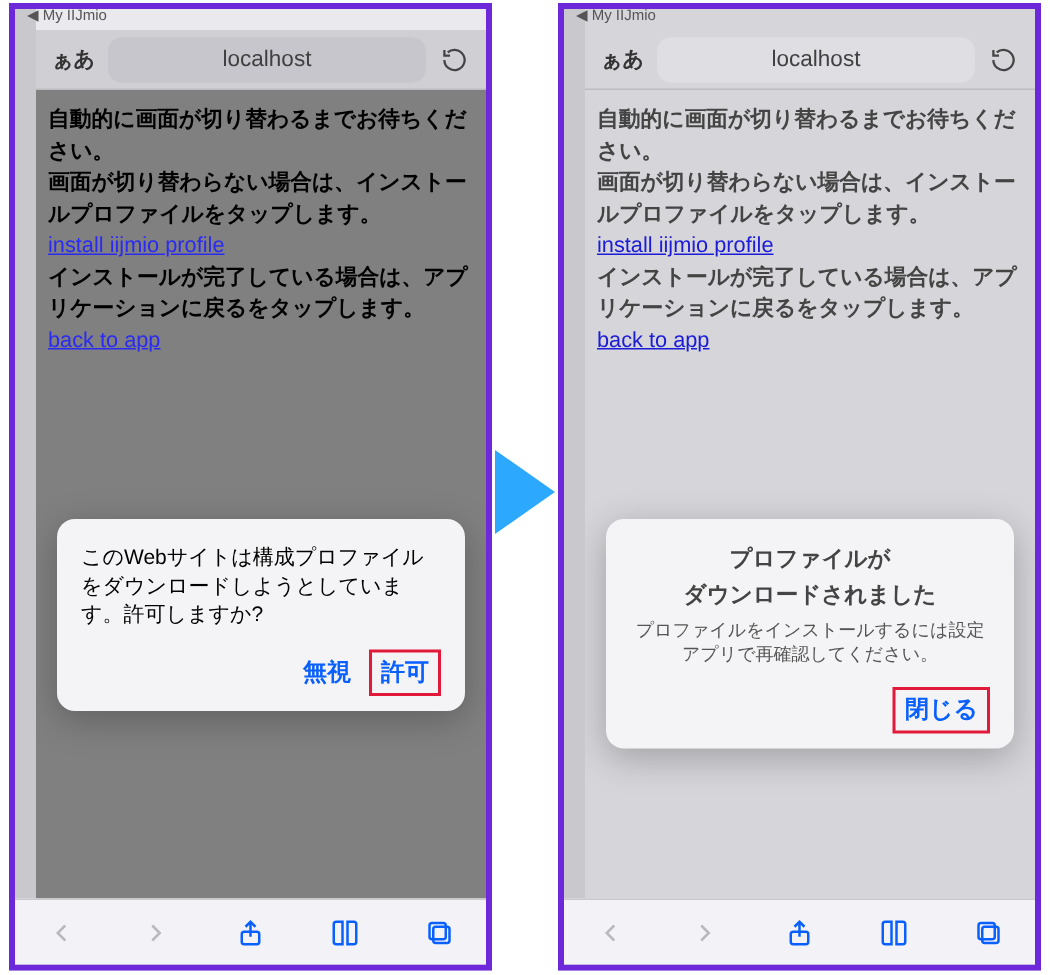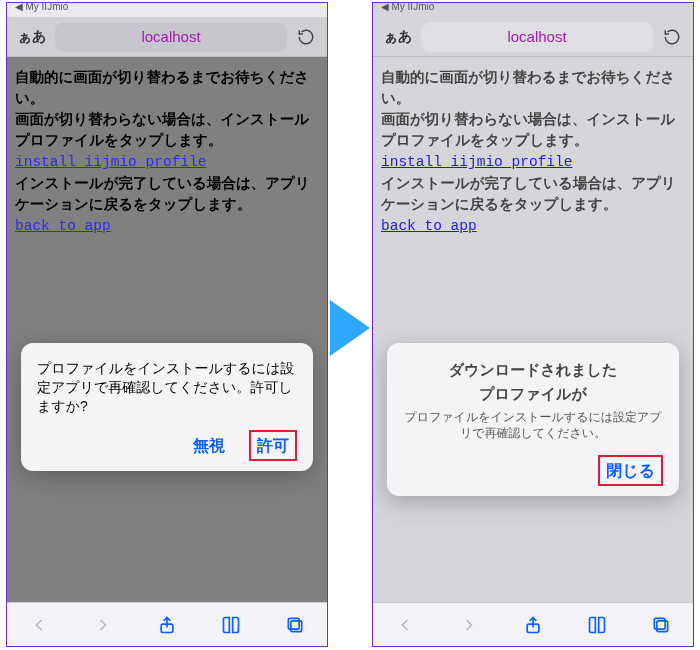--- a/index.html
+++ b/index.html
@@ -6,23 +6,24 @@
   body {
     width: 700px; height: 650px;
     background: #fff;
     font-family: -apple-system, "Hiragino Sans", sans-serif;
     position: relative;
     overflow: hidden;
   }
   .phone {
     position: absolute;
     width: 322px; height: 645px;
-    border: 1px solid #6d28d9;
+    border: 4px solid #6d28d9;
     background: #c9c8cd;
     top: 2px;
+    padding-left: 14px;
   }
   .phone.left  { left: 6px; }
   .phone.right { left: 372px; }
   .phone.right .content,
   .phone.right .addrbar,
   .phone.right .status-bar { background: #d6d6da; }
   .phone.left  .content { background: #808080; color: #000; }
   .phone.left  .content .ptext { color: #000; }
   .status-bar {
     height: 14px;
@@ -43,38 +44,38 @@
   .aa-btn {
     width: 34px; height: 26px;
     display: flex; align-items: center; justify-content: center;
     font-size: 14px; font-weight: 600; color: #333;
   }
   .url-pill {
     flex: 1; height: 30px;
     background: #dedee3;
     border-radius: 9px;
     display: flex; align-items: center; justify-content: center;
-    font-size: 15px; color: #a21caf;
+    font-size: 15px; color: #404040;
   }
   .phone.left .url-pill { background: #c6c6cc; }
   .refresh-btn {
     width: 26px; height: 26px;
     display:flex;align-items:center;justify-content:center;
   }
   .content {
     height: calc(100% - 14px - 40px - 44px);
     padding: 10px 8px;
     font-size: 14.5px;
     line-height: 1.45;
     position: relative;
     overflow: hidden;
   }
   .phone.right .content { color: #444; }
   .ptext { display: block; font-weight: bold; }
-  .link { color: #1b1bd8; text-decoration: underline; cursor: pointer; font-family: Liberation Mono, monospace; }
+  .link { color: #1b1bd8; text-decoration: underline; cursor: pointer; }
   .phone.left .link { color: #2a2af2; }
   .toolbar {
     position: absolute; bottom: 0; left: 0; right: 0;
     height: 44px;
     background: #f3f3f7;
     border-top: 1px solid #c8c8cd;
     display: flex; align-items: center; justify-content: space-around;
   }
   .tb-btn { width: 40px; height: 40px; display:flex;align-items:center;justify-content:center; }
   .tb-disabled svg * { stroke: #b8b8bd; }
@@ -85,21 +86,21 @@
     background: #f4f4f6;
     border-radius: 12px;
     box-shadow: 0 6px 24px rgba(0,0,0,0.25);
     padding: 16px 16px 10px 16px;
   }
   .dialog.d1 { top: 286px; }
   .dialog.d2 { top: 286px; text-align: center; }
   .dlg-title { font-size: 15px; font-weight: 700; margin-bottom: 2px; }
   .dlg-msg { font-size: 14px; line-height: 1.35; }
   .dlg-sub { font-size: 12px; color: #555; line-height:1.35; margin-top:4px;}
-  .dlg-actions { display:flex; justify-content:flex-end; gap: 18px; margin-top: 14px; }
+  .dlg-actions { display:flex; justify-content:flex-end; gap: 6px; margin-top: 14px; }
   .dlg-actions.center { justify-content:flex-end; }
   .dlg-btn { color: #0a60ff; font-size: 16px; font-weight: 600; padding: 4px 6px; }
   .highlight { border: 2px solid #e11a3a; padding: 2px 6px; }
   
   .arrow {
     position: absolute;
     left: 330px; top: 300px;
     width: 40px; height: 56px;
   }
 </style>
@@ -120,21 +121,21 @@
     </div>
   </div>
   <div class="content">
     <span class="ptext">自動的に画面が切り替わるまでお待ちください。</span>
     <span class="ptext">画面が切り替わらない場合は、インストールプロファイルをタップします。</span>
     <span class="link">install iijmio profile</span>
     <span class="ptext">インストールが完了している場合は、アプリケーションに戻るをタップします。</span>
     <span class="link">back to app</span>
 
     <div class="dialog d1">
-      <div class="dlg-msg">プロファイルをインストールするには設定アプリで再確認してください。許可しますか?</div>
+      <div class="dlg-msg">このWebサイトは構成プロファイルをダウンロードしようとしています。許可しますか?</div>
       <div class="dlg-actions">
         <div class="dlg-btn">無視</div>
         <div class="dlg-btn highlight">許可</div>
       </div>
     </div>
   </div>
   <div class="toolbar">
     <div class="tb-btn tb-disabled">
         <svg width="20" height="20" viewBox="0 0 24 24" fill="none" stroke="#0a60ff" stroke-width="2">
           <polyline points="15 18 9 12 15 6"></polyline>
@@ -187,22 +188,22 @@
     </div>
   </div>
   <div class="content">
     <span class="ptext">自動的に画面が切り替わるまでお待ちください。</span>
     <span class="ptext">画面が切り替わらない場合は、インストールプロファイルをタップします。</span>
     <span class="link">install iijmio profile</span>
     <span class="ptext">インストールが完了している場合は、アプリケーションに戻るをタップします。</span>
     <span class="link">back to app</span>
 
     <div class="dialog d2">
+      <div class="dlg-title">プロファイルが</div>
       <div class="dlg-title">ダウンロードされました</div>
-      <div class="dlg-title">プロファイルが</div>
       <div class="dlg-sub">プロファイルをインストールするには設定アプリで再確認してください。</div>
       <div class="dlg-actions center">
         <div class="dlg-btn highlight">閉じる</div>
       </div>
     </div>
   </div>
   <div class="toolbar">
     <div class="tb-btn tb-disabled">
         <svg width="20" height="20" viewBox="0 0 24 24" fill="none" stroke="#0a60ff" stroke-width="2">
           <polyline points="15 18 9 12 15 6"></polyline>

